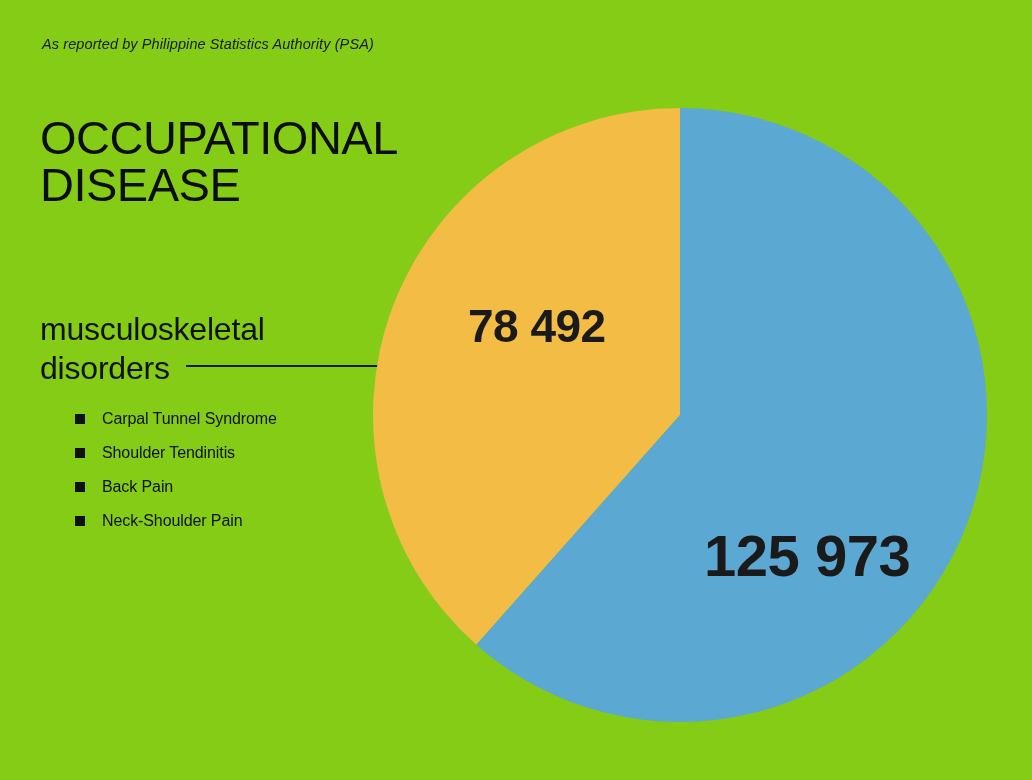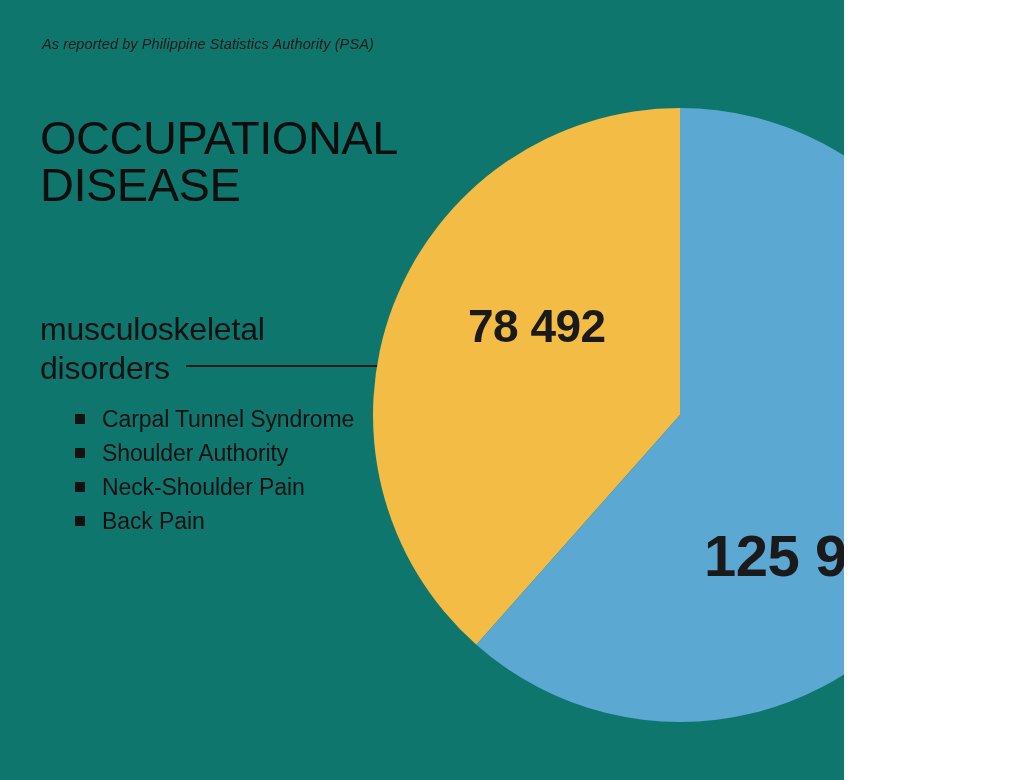--- a/index.html
+++ b/index.html
@@ -7,23 +7,23 @@
     margin: 0;
     padding: 0;
     background: #ffffff;
   }
   body {
     font-family: "Liberation Sans", sans-serif;
     -webkit-font-smoothing: antialiased;
   }
   #page {
     position: relative;
-    width: 844px;
+    width: 1032px;
     height: 780px;
-    background: #0f766e;
+    background: #84cc16;
     overflow: hidden;
   }
 
   
   #source-note {
     position: absolute;
     left: 42px;
     top: 36px;
     font-size: 14.5px;
     font-style: italic;
@@ -74,21 +74,21 @@
     left: 75px;
     top: 402px;
     margin: 0;
     padding: 0;
     list-style: none;
   }
   #symptom-list li {
     display: flex;
     align-items: center;
     height: 34px;
-    font-size: 23px;
+    font-size: 16px;
     font-weight: 400;
     color: #111111;
     letter-spacing: -0.1px;
   }
   .bullet-square {
     display: inline-block;
     width: 10px;
     height: 10px;
     background: #111111;
     margin-right: 17px;
@@ -142,29 +142,29 @@
 
   <div id="leader-line"></div>
 
   <ul id="symptom-list">
     <li>
       <span class="bullet-square"></span>
       <span>Carpal Tunnel Syndrome</span>
     </li>
     <li>
       <span class="bullet-square"></span>
-      <span>Shoulder Authority</span>
+      <span>Shoulder Tendinitis</span>
+    </li>
+    <li>
+      <span class="bullet-square"></span>
+      <span>Back Pain</span>
     </li>
     <li>
       <span class="bullet-square"></span>
       <span>Neck-Shoulder Pain</span>
-    </li>
-    <li>
-      <span class="bullet-square"></span>
-      <span>Back Pain</span>
     </li>
   </ul>
 
   <div id="pie-wrap">
     <svg id="pie-svg" viewBox="0 0 614 614">
       <path id="slice-yellow" fill="#F2BC45" d="M 307 307 L 307 0 A 307 307 0 0 0 103.34701860627675 536.7269317460359 Z"></path>
       <path id="slice-blue" fill="#5BA8D2" d="M 307 307 L 307 0 A 307 307 0 1 1 103.34701860627675 536.7269317460359 Z"></path>
     </svg>
     <div class="slice-value" id="value-yellow">78 492</div>
     <div class="slice-value" id="value-blue">125 973</div>

